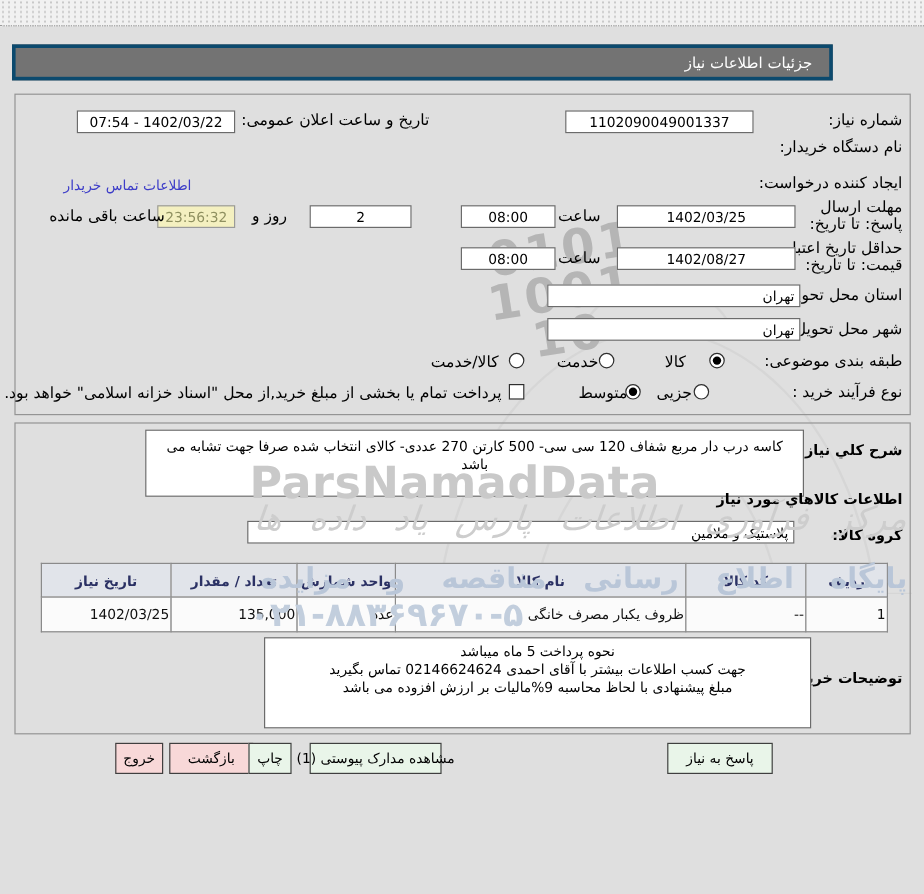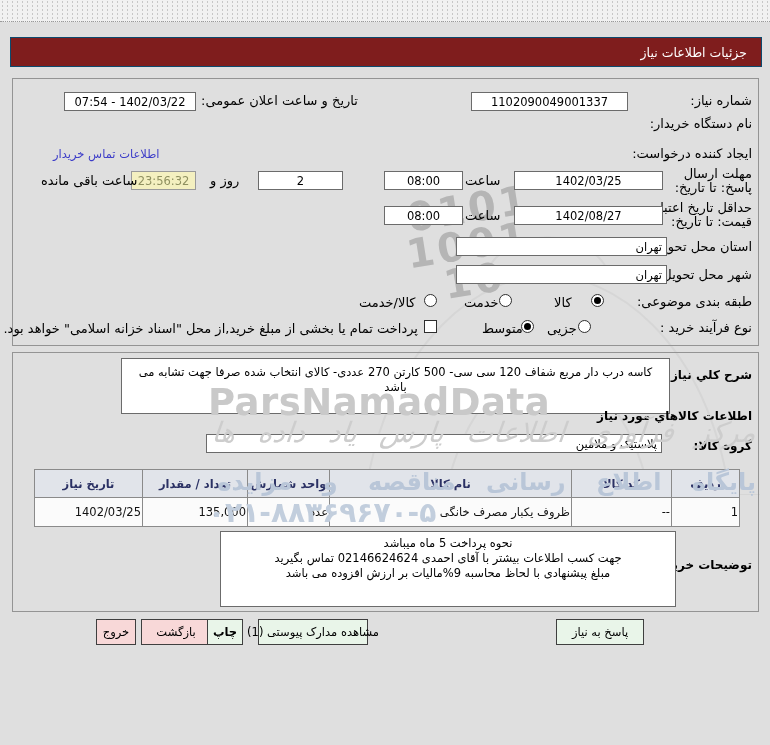--- a/index.html
+++ b/index.html
@@ -15,22 +15,22 @@
 
   
   .wm-under{position:absolute;inset:0;z-index:0;pointer-events:none;}
   .wm-digits{position:absolute;left:412px;top:190px;transform:rotate(-9deg);
     color:#b5b5b5;font-weight:bold;font-size:40px;line-height:36px;letter-spacing:3px;direction:ltr;}
   .wm-digits .d2{margin-left:-6px;}
   .wm-digits .d3{margin-left:26px;}
   .wm-tower{position:absolute;left:335px;top:195px;}
 
   
-  .title-bar{position:absolute;left:10px;top:37px;width:752px;height:30px;
-    background:#7f1d1d;border:1px solid #0c4a6e;box-sizing:border-box;
+  .title-bar{position:absolute;left:10px;top:37px;width:684px;height:30px;
+    background:#737373;border:3px solid #0c4a6e;box-sizing:border-box;
     color:#fff;font-size:12.5px;display:flex;align-items:center;padding:0 14px;z-index:2;}
 
   .panel{position:absolute;left:12px;width:747px;border:1px solid #949494;
     box-sizing:border-box;z-index:2;background:transparent;}
   .panel1{top:78px;height:268px;}
   .panel2{top:352px;height:260px;}
 
   .lbl{position:absolute;font-size:13px;color:#000;line-height:13.5px;text-align:right;white-space:normal;}
   .lbl.b{font-weight:bold;font-size:12px;}
   .nowrap{white-space:nowrap;}
@@ -53,21 +53,21 @@
   .gtable td{background:#fbfbfb;color:#111;height:26px;}
   .c0{width:68px;}.c1{width:100px;}.c2{width:242px;}.c3{width:82px;}.c4{width:105px;}.c5{width:108px;}
 
   
   .btn{position:absolute;top:619px;height:26px;border:1px solid #3f3f3f;box-sizing:border-box;
     display:flex;align-items:center;justify-content:center;font-size:11.5px;color:#000;cursor:pointer;z-index:2;white-space:nowrap;}
   .btn.green{background:#e9f5e9;}
   .btn.pink{background:#f8d8d8;}
   .btn-exit{left:96px;width:40px;}
   .btn-back{left:141px;width:70px;}
-  .btn-print{left:207px;width:36px;font-weight:bold;}
+  .btn-print{left:207px;width:36px;}
   .btn-attach{left:258px;width:110px;}
   .btn-respond{left:556px;width:88px;}
 
   
   .wm-over{position:absolute;inset:0;z-index:50;pointer-events:none;}
   .wm-pars{position:absolute;left:208px;top:381px;font-size:37px;font-weight:bold;color:#c9c9c9;
     letter-spacing:0.5px;direction:ltr;}
   .wm-hand{position:absolute;left:195px;right:14px;top:416px;font-size:28px;font-style:italic;
     color:#cdcdcd;word-spacing:14px;white-space:nowrap;transform:skewX(-6deg);}
   .wm-blue{position:absolute;left:150px;right:14px;top:468px;font-size:24px;font-weight:bold;

